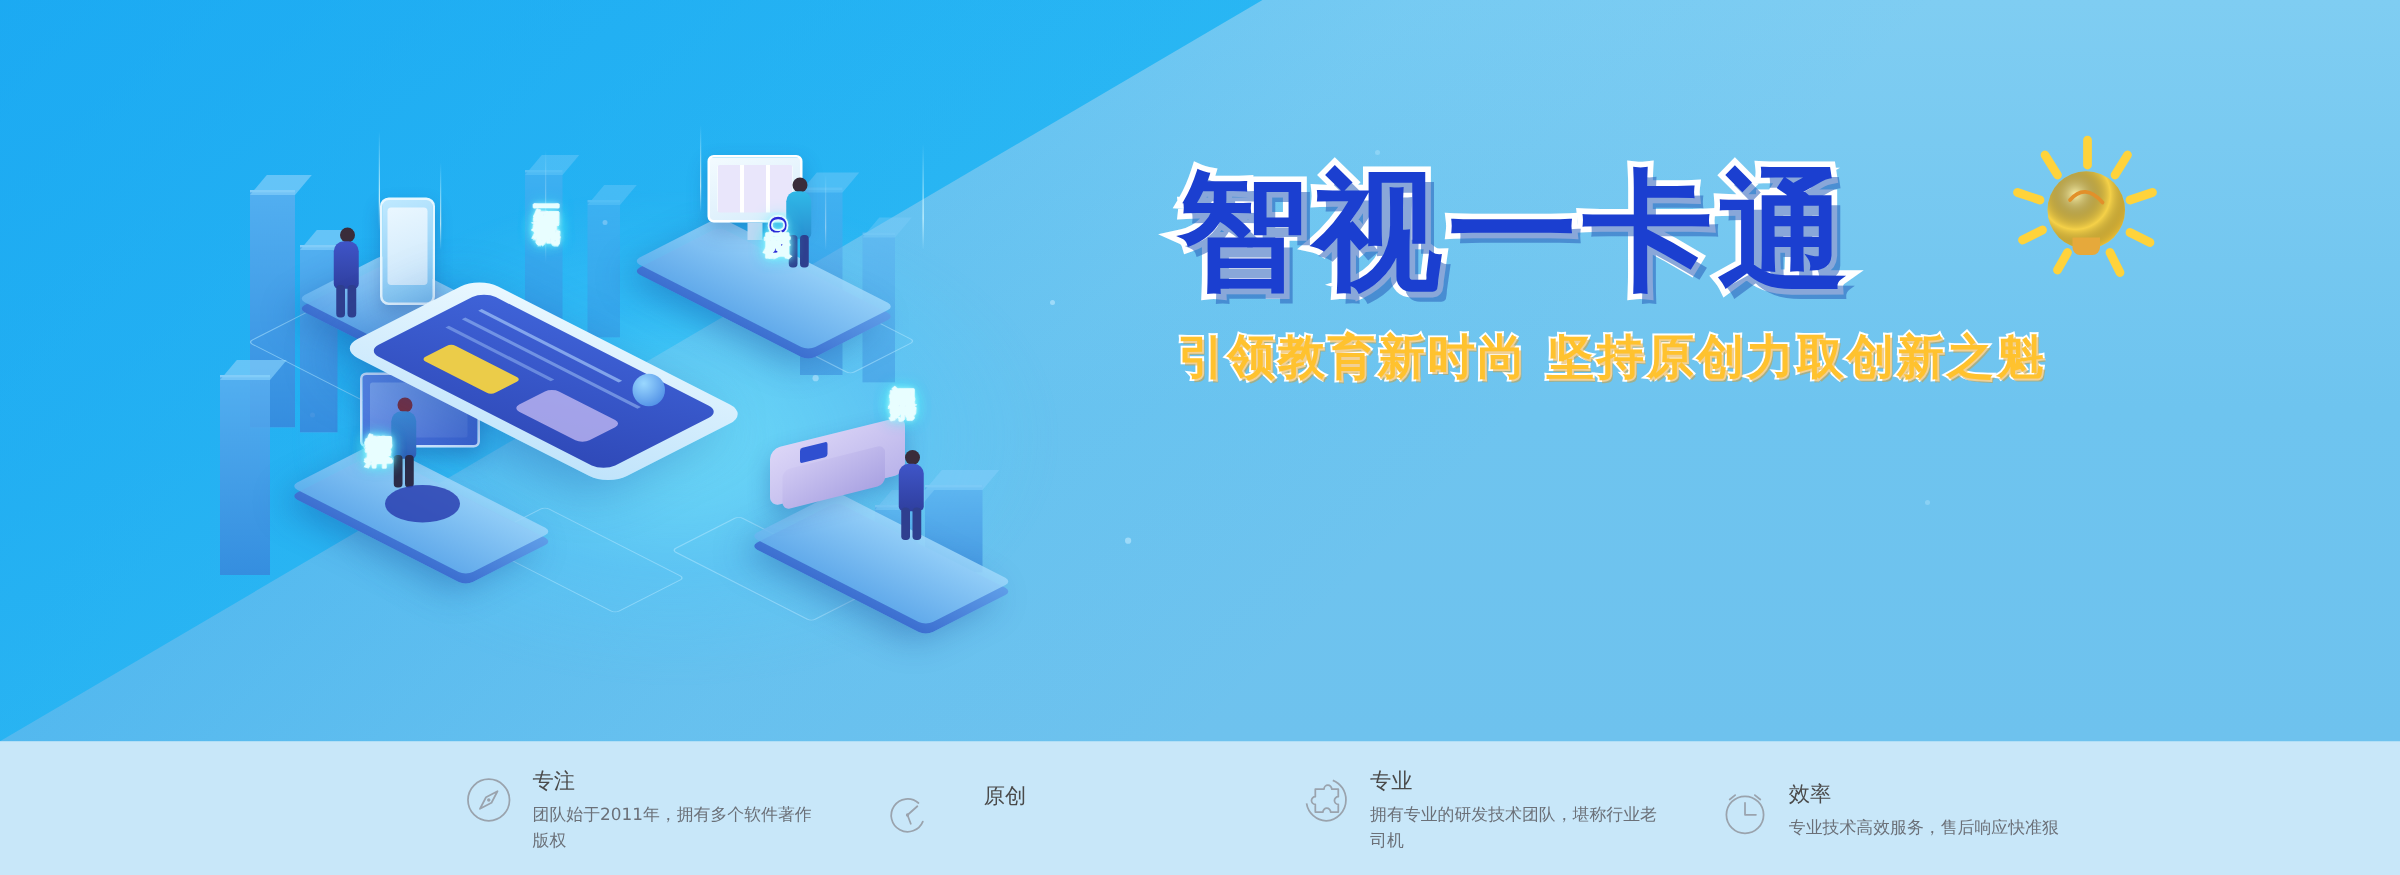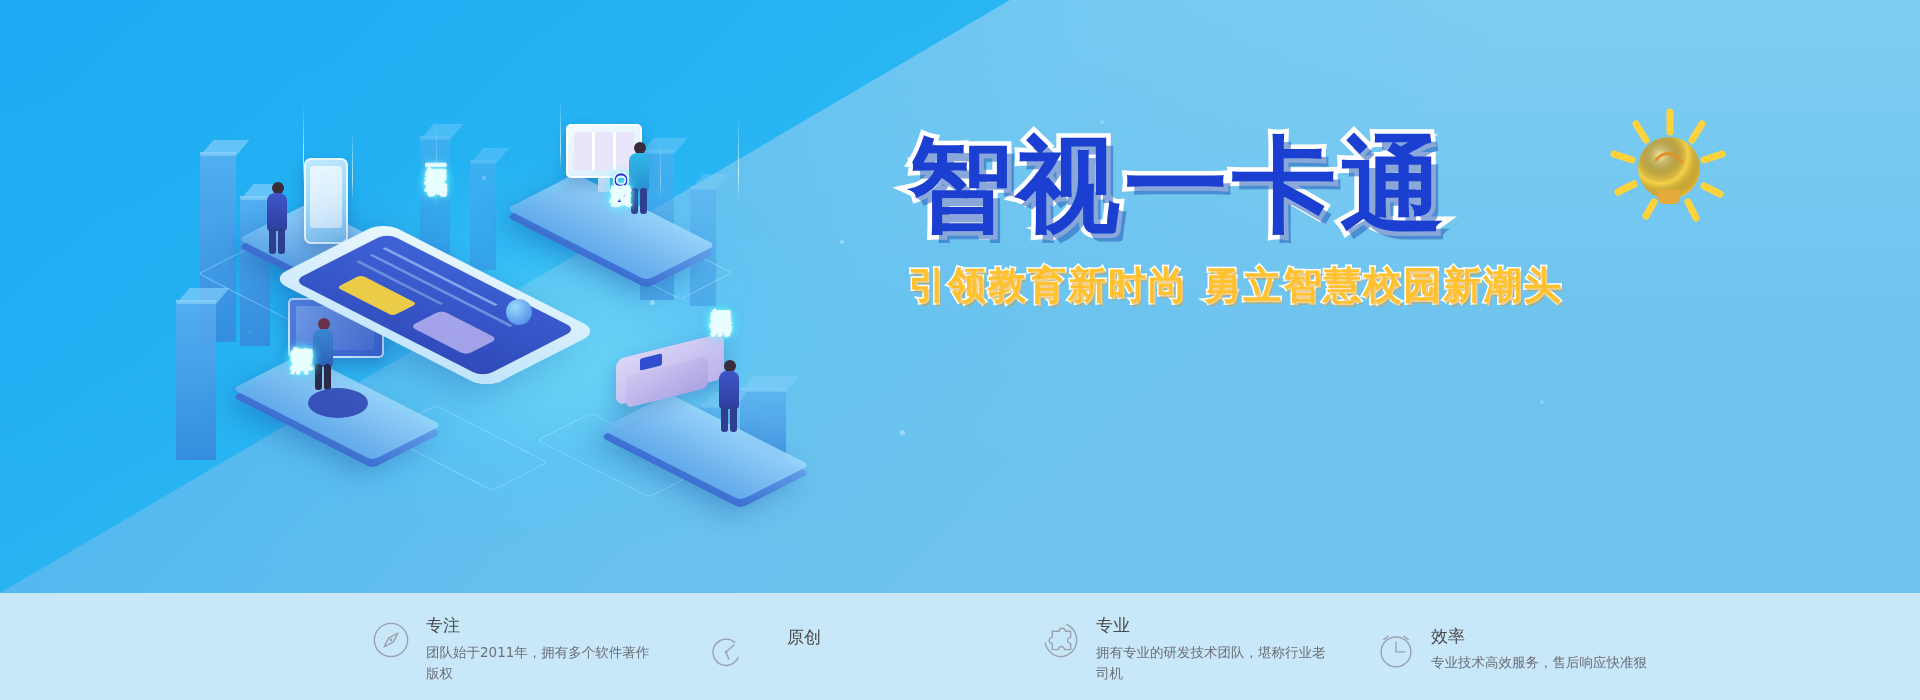--- a/index.html
+++ b/index.html
@@ -80,21 +80,21 @@
     font-weight:bold;
     letter-spacing:2px;
     color:#2a2ad8;
     text-shadow:
       0 0 2px #ffffff, 0 0 5px #9df4ff, 0 0 12px #4ef0ff,
       1px 0 0 #ffffff, -1px 0 0 #ffffff, 0 1px 0 #ffffff, 0 -1px 0 #ffffff;
     -webkit-text-stroke:1px #e8feff;
   }
 
   
-  .titleblock { position:absolute; left:908px; top:130px; width:740px; }
+  .titleblock { position:absolute; left:942px; top:130px; width:740px; }
   .main-title {
     font-size:104px;
     font-weight:bold;
     line-height:1.06;
     color:#1b3fd0;
     letter-spacing:4px;
     white-space:nowrap;
     -webkit-text-stroke:9px #ffffff;
     paint-order: stroke fill;
     text-shadow: 7px 8px 0 rgba(40,95,185,.55);
@@ -286,21 +286,21 @@
           <stop offset="100%" stop-color="#e8b72c" stop-opacity="0.7"></stop>
         </radialGradient>
       </defs>
       <path d="M66 88 h22 v8 a6 6 0 0 1 -6 6 h-10 a6 6 0 0 1 -6 -6 z" fill="#e6a93b"></path>
       <path d="M64 58 q12 -14 26 2" stroke="#e2902a" stroke-width="3" fill="none" stroke-linecap="round"></path>
     </svg>
   </div>
 
   <div class="titleblock">
     <div class="main-title">智视一卡通</div>
-    <div class="sub-title">引领教育新时尚  勇立智慧校园新潮头</div>
+    <div class="sub-title">引领教育新时尚  坚持原创力取创新之魁</div>
   </div>
 </div>
 
 <div class="featurebar">
 
   <div class="feature">
     <div class="f-icon">
       <svg viewBox="0 0 48 48" fill="none" stroke="#9aa3ad" stroke-width="1.6">
         <circle cx="24" cy="24" r="19"></circle>
         <path d="M32 16 L26.5 26.5 L16 32 L21.5 21.5 Z" stroke-linejoin="round"></path>

